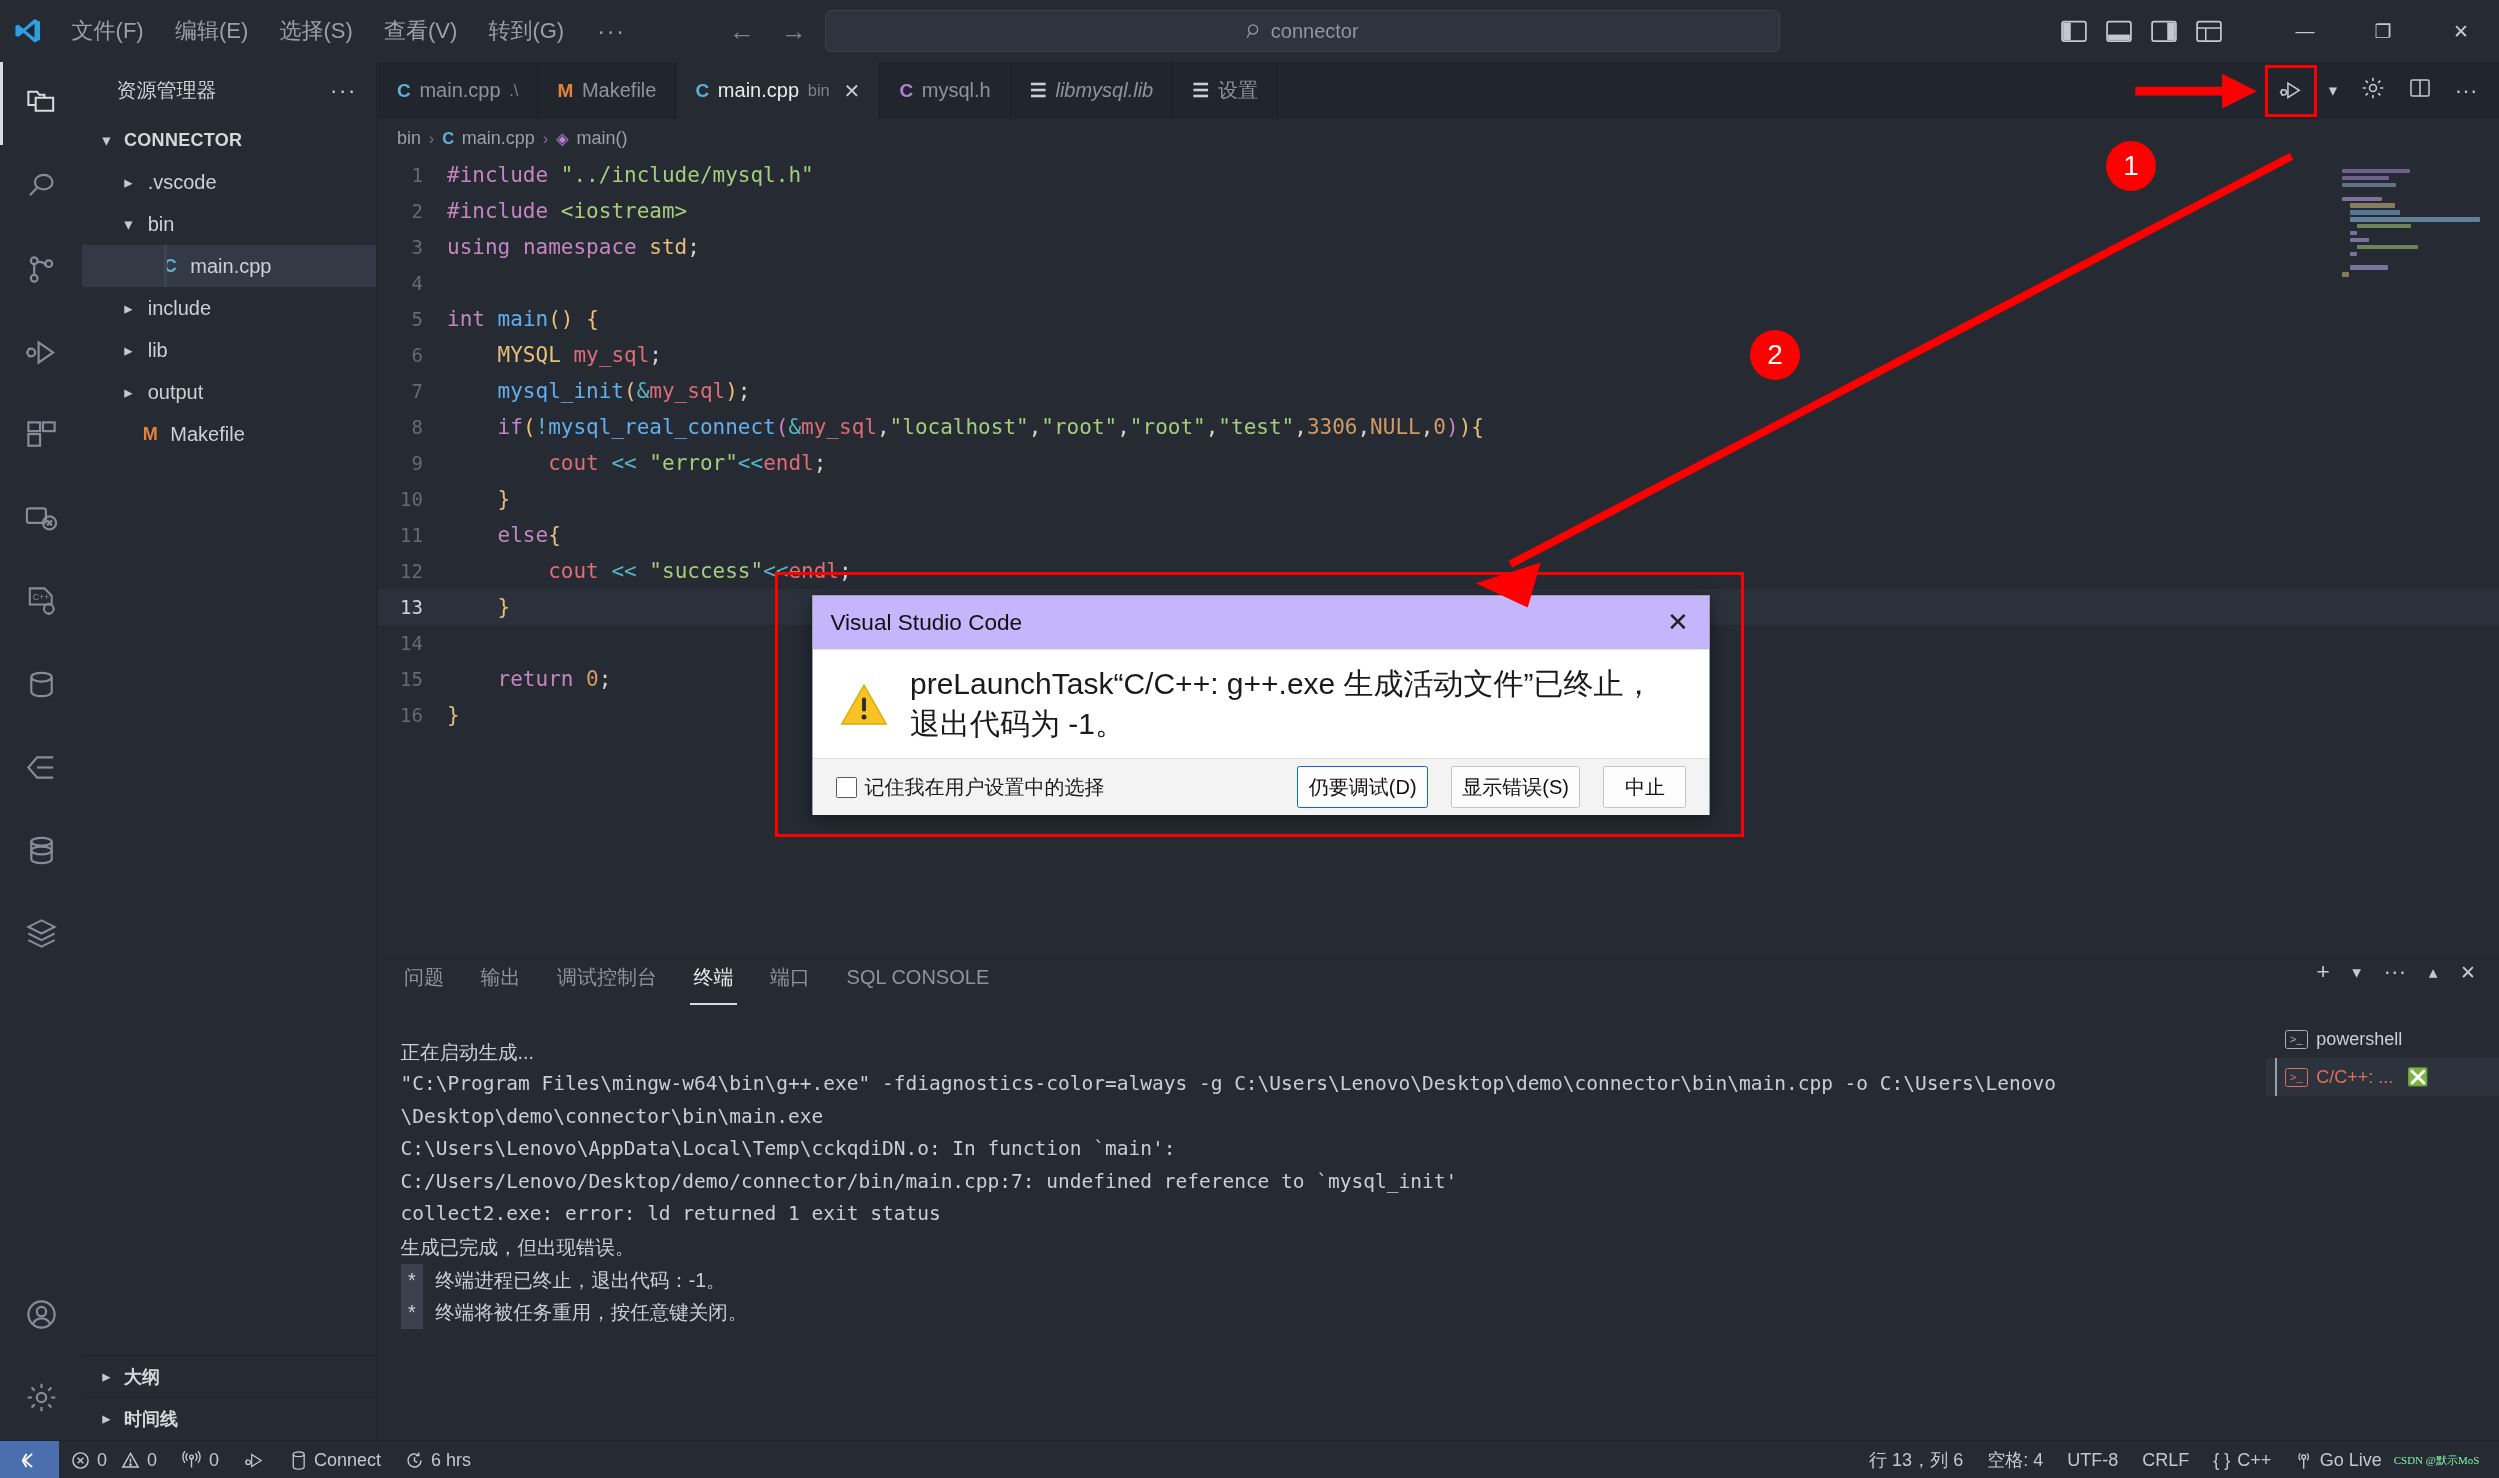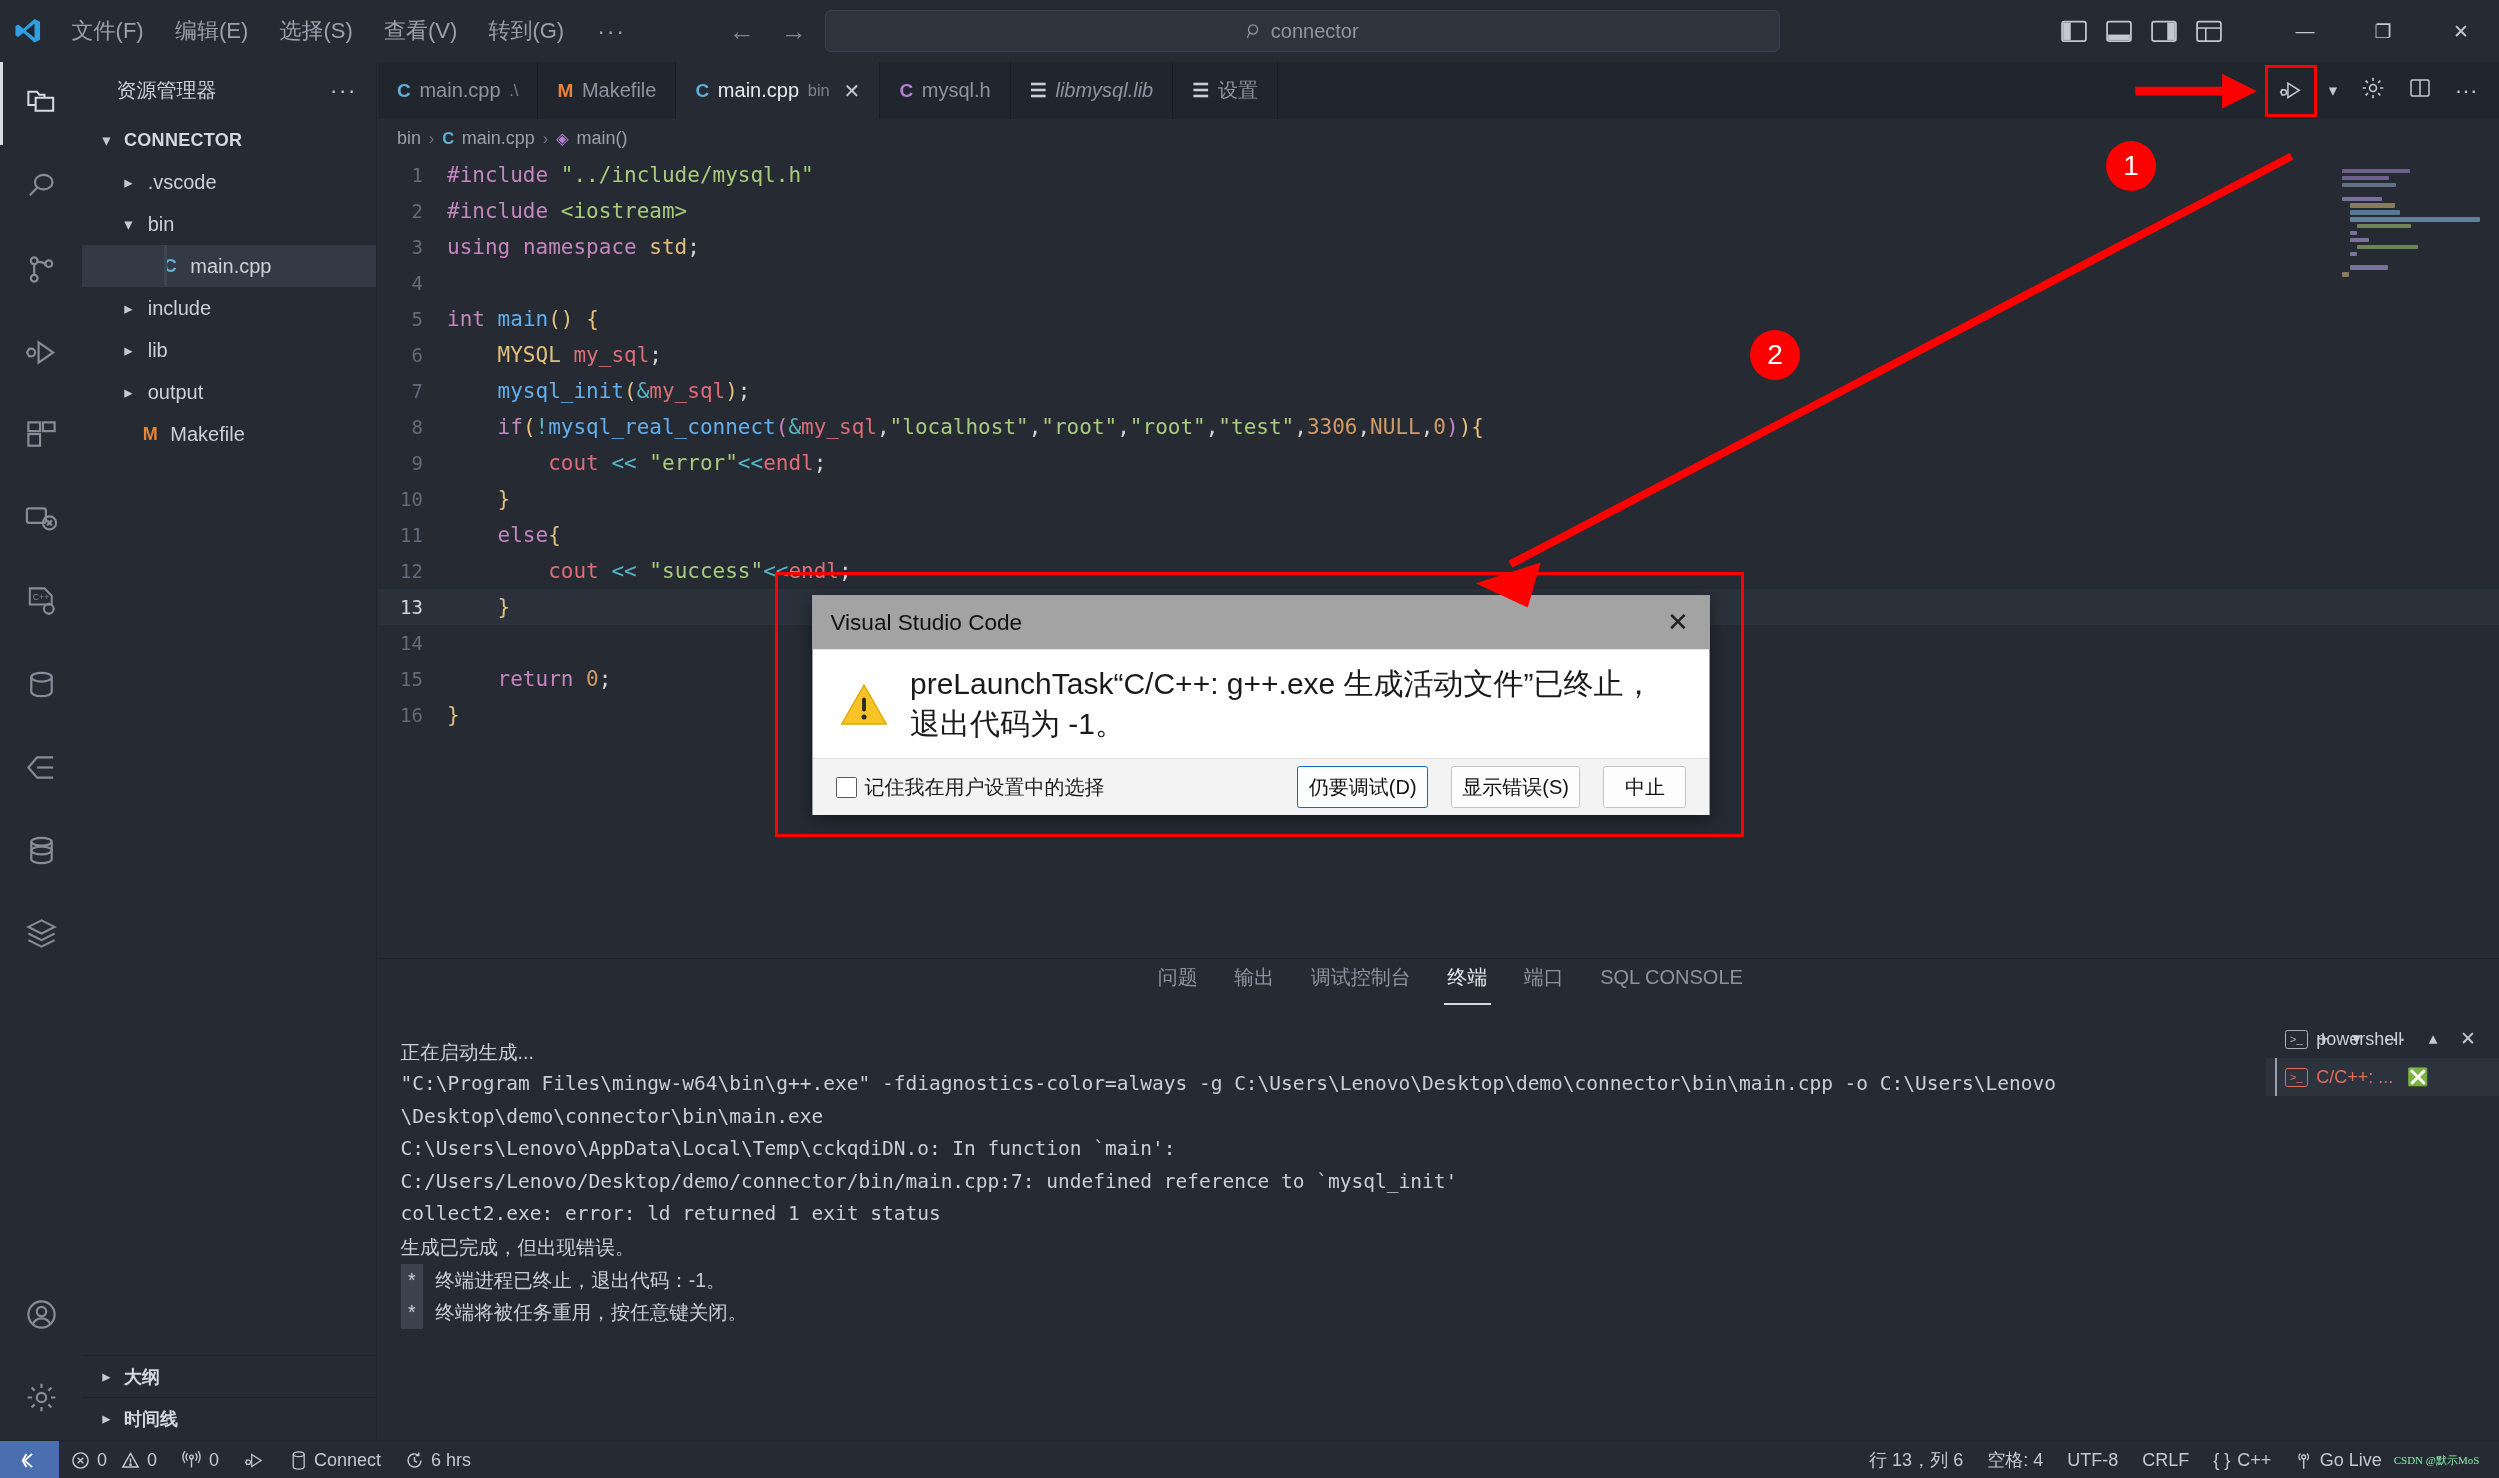--- a/index.html
+++ b/index.html
@@ -109,21 +109,21 @@
   .c-fn  { color:#61afef; }
   .c-num { color:#d19a66; }
   .c-punc{ color:#d4d4d4; }
   .c-op  { color:#56b6c2; }
   .c-par1{ color:#e5c07b; }
   .c-par2{ color:#c586c0; }
   .c-plain{ color:#bcc3cd; }
 
   
   .panel { position:absolute; left:378px; top:958px; right:0; height: 482px; background:#252a33; border-top:0.9px solid #1f232b;}
-  .panel-tabs { height: 61px; display:flex; align-items:center; padding-left: 22.6px; gap: 29.5px; position:relative;flex-direction:column;}
+  .panel-tabs { height: 61px; display:flex; align-items:flex-start; padding-left: 22.6px; gap: 29.5px; position:relative;}
   .panel-tab { font-size: 20px; color:#8d949f; padding: 5.2px 3.5px; position:relative; cursor:pointer;}
   .panel-tab.active { color:#e6e9ed; }
   .panel-tab.active::after { content:''; position:absolute; left:0; right:0; bottom:-8.7px; height:1.7px; background:#d7dae0;}
   .panel-actions { margin-left:auto; display:flex; align-items:center; gap:22.6px; padding-right: 24px; }
   .pa { color:#c3c9d1; font-size: 22.6px; }
 
   .term-body { position:absolute; left:0; top:61px; right:234px; bottom:0; padding: 15.6px 22.6px; overflow:hidden; }
   .term-line { font-family:"DejaVu Sans Mono", monospace; font-size: 19.5px; color:#c9cfd8; line-height: 1.67; white-space:pre; }
   .term-line.zh { font-family:"Liberation Sans", sans-serif; font-size: 19.5px; }
   .star-box { display:inline-block; width: 22.6px; text-align:center; background:#3b424d; color:#c9cfd8; margin-right: 12px;}
@@ -152,21 +152,21 @@
     position:absolute; left: 424px; top: 312px; width: 527px; height: 145px;
     border: 3.5px solid #ff0000; pointer-events:none; z-index: 60;
   }
   .modal {
     position: absolute; left: 444px; top: 325px; width: 468px; height: 120px;
     background: #ffffff; border: 0.9px solid #9aa0a6; z-index: 61;
     box-shadow: 0 3.5px 15.6px rgba(0,0,0,.45);
     font-family: "Liberation Sans", sans-serif;
   }
   .modal-title {
-    height: 29.5px; background:#a3a3a3; display:flex; align-items:center;
+    height: 29.5px; background:#c4b5fd; display:flex; align-items:center;
     padding-left: 9.5px; padding-right: 5.2px; border-bottom:0.9px solid #e3e5e3;
   }
   .modal-title-text { font-size: 13px; color:#111; }
   .modal-close { margin-left:auto; font-size: 15.6px; color:#222; width:28px; text-align:center; cursor:pointer;}
   .modal-body { height: 57px; display:flex; align-items:center; padding: 0 14px 0 14px; background:#fff; }
   .warn-ico { width: 29.5px; height: 27px; flex:none; margin-right: 11.3px;}
   .modal-msg { font-size: 13px; color:#1a1a1a; line-height:1.35; }
   .modal-foot { height: 33px; background:#f3f3f3; border-top:0.9px solid #e1e1e1; display:flex; align-items:center; padding: 0 12px; }
   .chk-wrap { display:flex; align-items:center; gap: 7.8px; }
   .chk { width: 13px; height:13px; border:0.9px solid #5a5a5a; background:#fff; border-radius:1.7px;}

